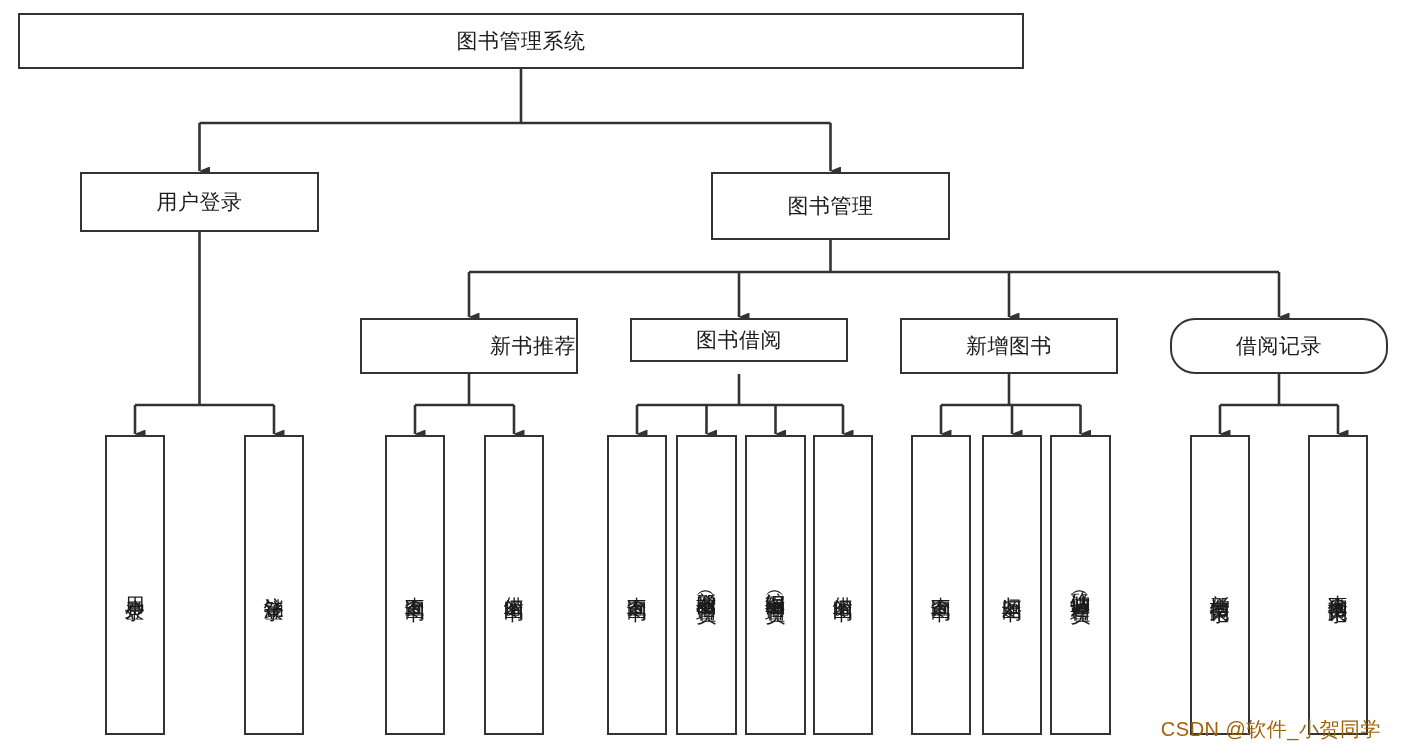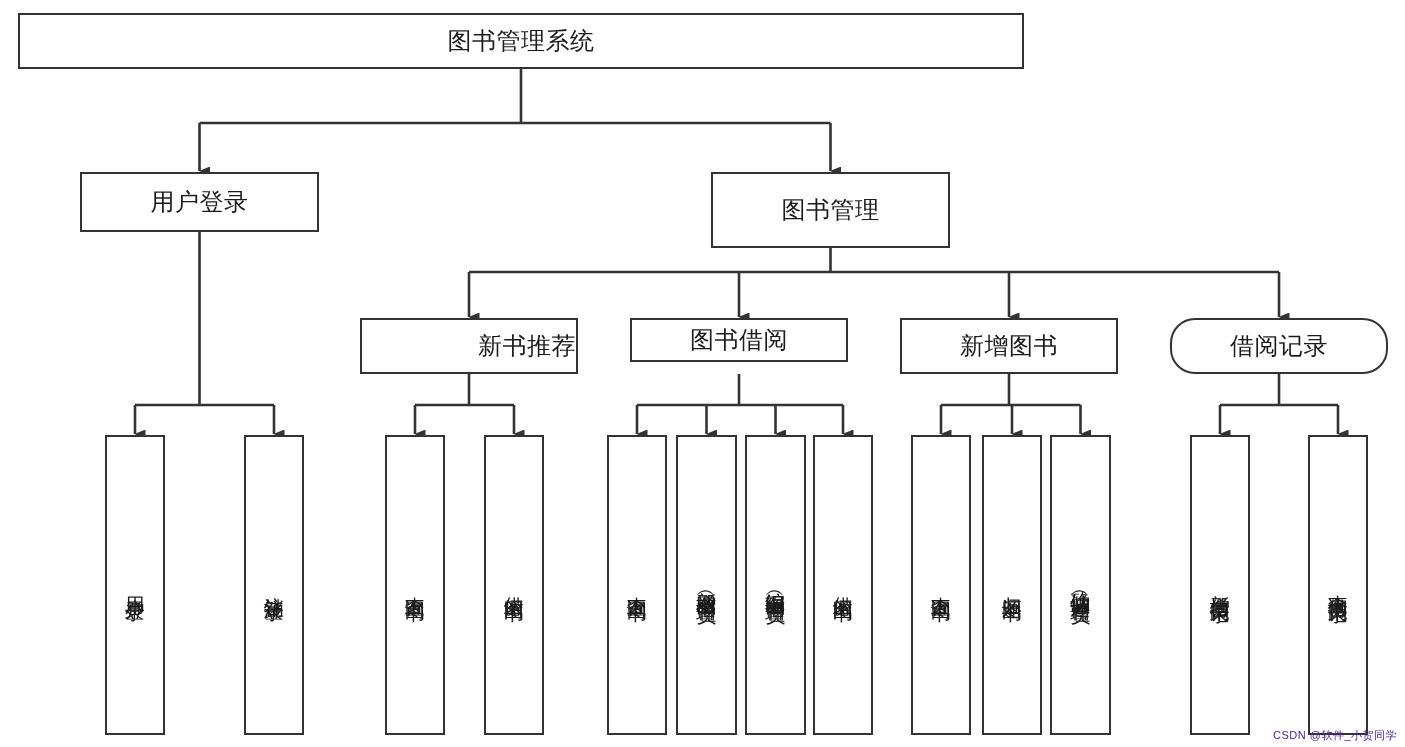--- a/index.html
+++ b/index.html
@@ -29,38 +29,38 @@
     box-sizing: border-box;
     border: 2px solid #333333;
     background: #ffffff;
     display: flex;
     align-items: center;
     justify-content: center;
     color: #1b1b1b;
     z-index: 2;
   }
   .node .label {
-    font-size: 24px;
+    font-size: 21px;
     line-height: 1.12;
     letter-spacing: 0.5px;
     white-space: pre;
     text-align: center;
   }
   .node.vertical .label {
     writing-mode: vertical-rl;
     text-orientation: upright;
     letter-spacing: 2px;
     font-size: 20px;
   }
   .watermark {
     position: absolute;
-    right: 8px;
+    right: 24px;
     bottom: 4px;
-    font-size: 11px;
-    color: #4c1d95;
+    font-size: 20px;
+    color: #a16207;
     z-index: 5;
     white-space: nowrap;
     letter-spacing: 0.5px;
   }
 </style>
 </head>
 <body>
 
 <div id="canvas">
   <svg id="edges" viewBox="0 0 1405 747" xmlns="http://www.w3.org/2000/svg">
@@ -106,21 +106,21 @@
       </g>
   </svg>
 
   <div id="nodes">
       <div class="node" style="left: 18px; top: 13px; width: 1006px; height: 56px;">
         <span class="label">图书管理系统</span>
       </div>
       <div class="node" style="left: 80px; top: 172px; width: 239px; height: 60px;">
         <span class="label">用户登录</span>
       </div>
-      <div class="node" style="left: 711px; top: 172px; width: 239px; height: 76px;">
+      <div class="node" style="left: 711px; top: 172px; width: 239px; height: 68px;">
         <span class="label">图书管理</span>
       </div>
       <div class="node" style="left: 360px; top: 318px; width: 218px; height: 56px; justify-content: flex-end;">
         <span class="label">新书推荐</span>
       </div>
       <div class="node" style="left: 630px; top: 318px; width: 218px; height: 44px;">
         <span class="label">图书借阅</span>
       </div>
       <div class="node" style="left: 900px; top: 318px; width: 218px; height: 56px;">
         <span class="label">新增图书</span>

